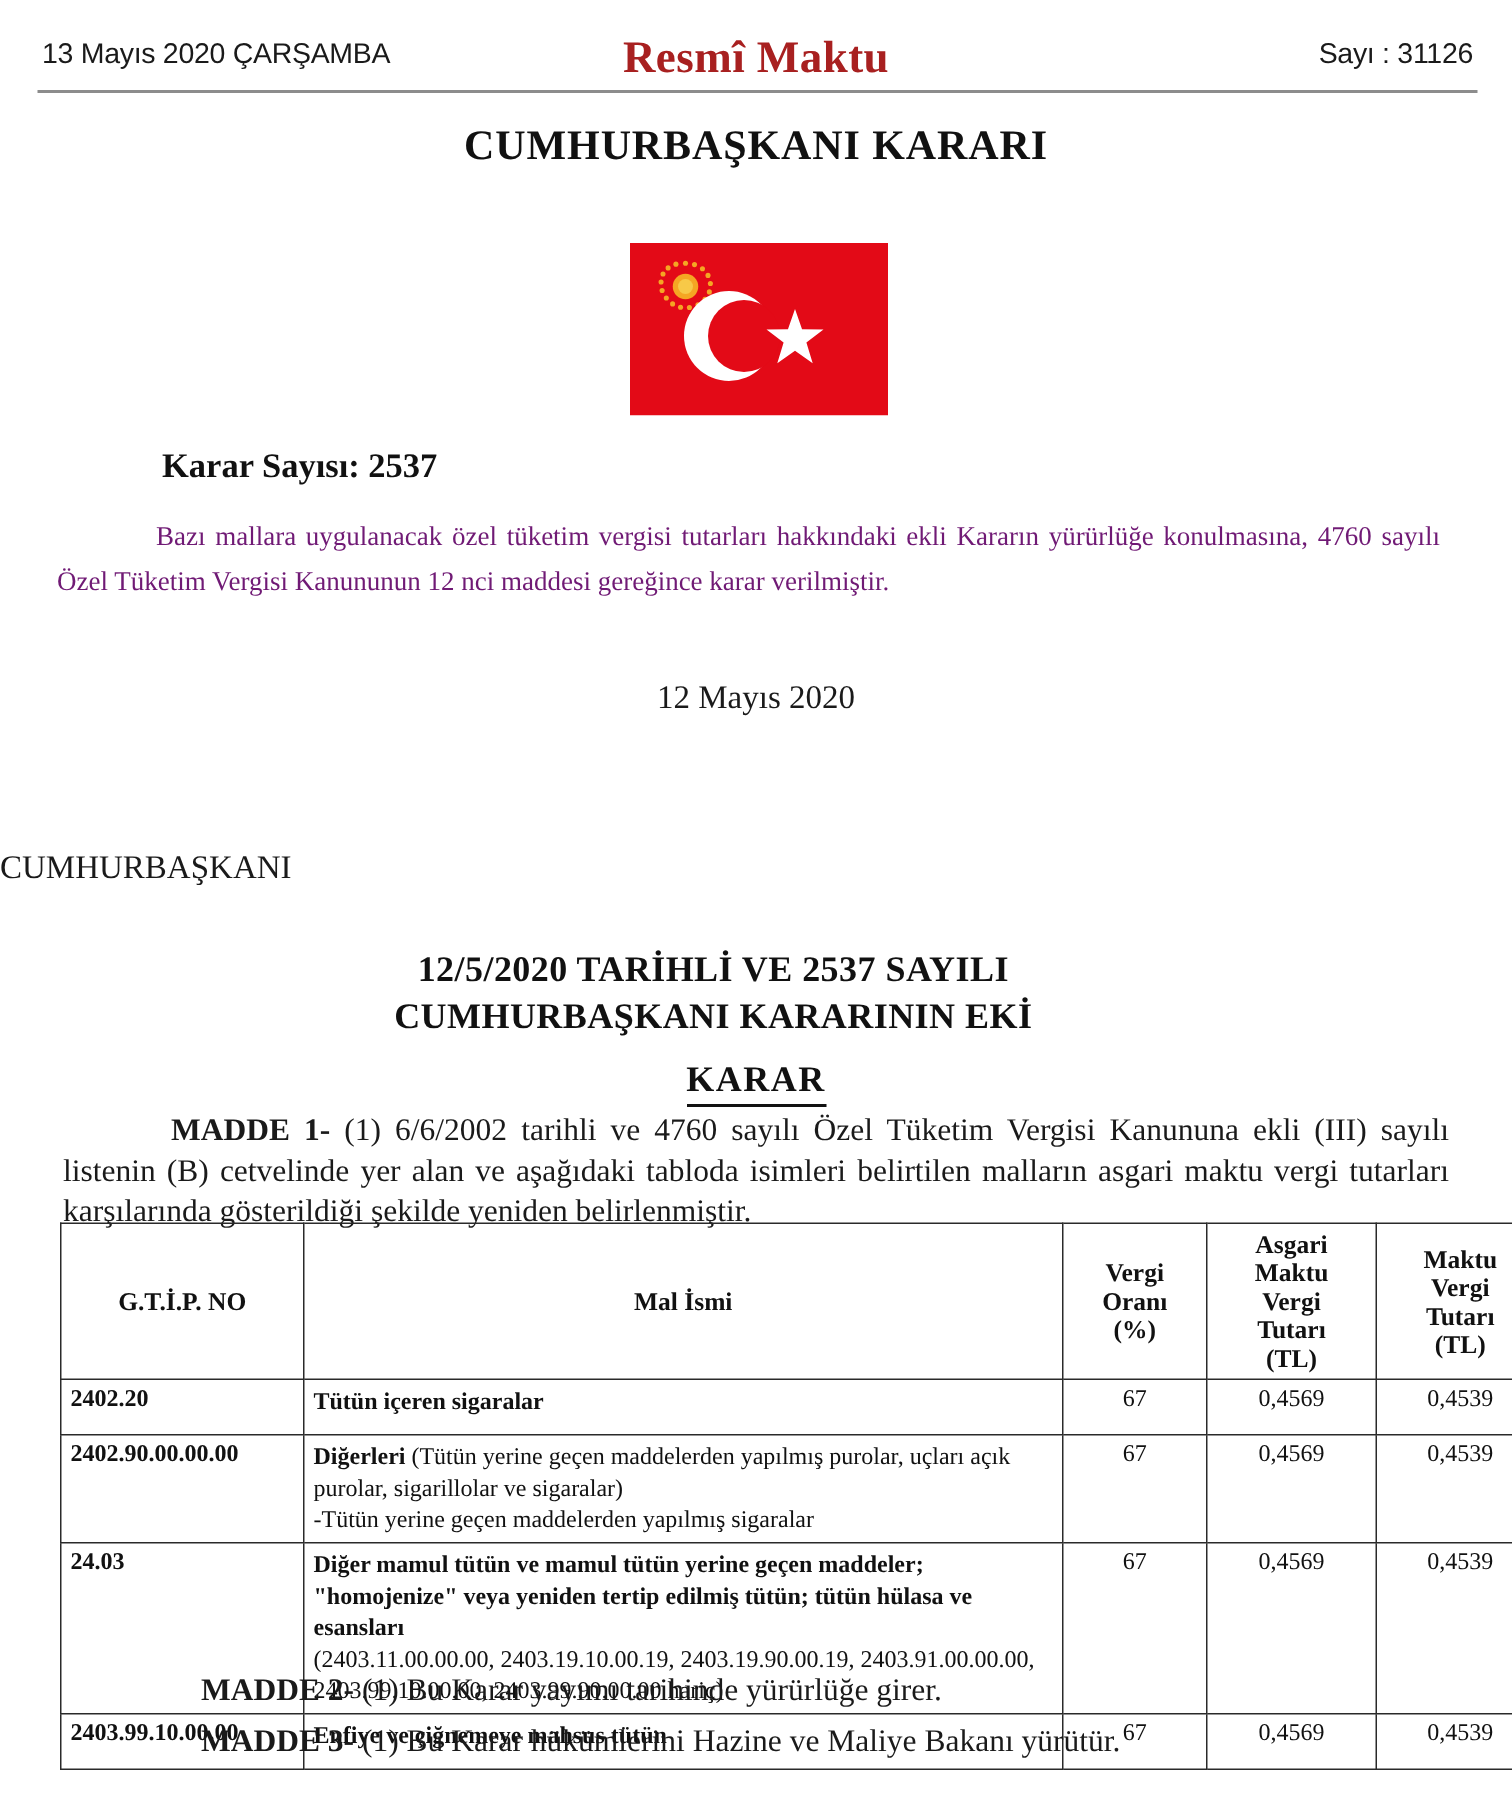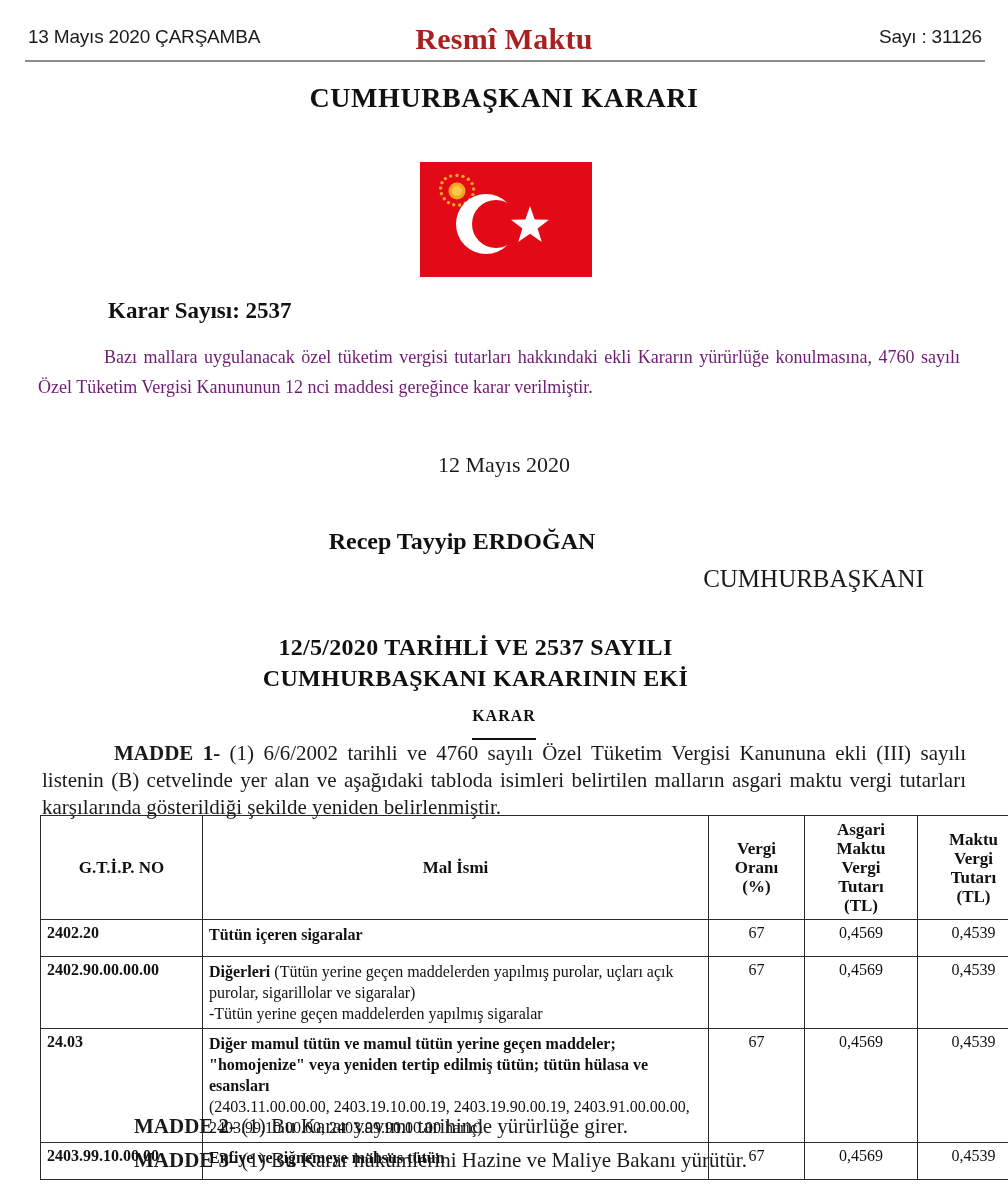--- a/index.html
+++ b/index.html
@@ -150,22 +150,22 @@
     font-size: 24px;
     color: #111;
   }
   .sign-role {
     position: absolute;
     left: 0;
     top: 565px;
     width: 1008px;
     padding-right: 84px;
     box-sizing: border-box;
-    text-align: right;
-    font-size: 25px;
+    text-align: left;
+    font-size: 22px;
     color: #1a1a1a;
   }
 
   
   .annex-title {
     position: absolute;
     left: 0;
     top: 632px;
     width: 951px;
     text-align: center;
@@ -177,24 +177,24 @@
   }
   .annex-karar {
     position: absolute;
     left: 0;
     top: 707px;
     width: 1008px;
     text-align: center;
   }
   .annex-karar span {
     font-weight: bold;
-    font-size: 16px;
+    font-size: 24px;
     letter-spacing: 1px;
     border-bottom: 2px solid #111;
-    padding-bottom: 14px;
+    padding-bottom: 3px;
     color: #111;
   }
 
   
   .madde1 {
     position: absolute;
     left: 42px;
     top: 740px;
     width: 924px;
     font-size: 21px;
@@ -339,21 +339,20 @@
   </div>
 
   <div class="karar-sayisi">Karar Sayısı: 2537</div>
 
   <div class="body-par">
     <span>Bazı mallara uygulanacak özel tüketim vergisi tutarları hakkındaki ekli Kararın yürürlüğe konulmasına, 4760 sayılı Özel Tüketim Vergisi Kanununun 12 nci maddesi</span>
     <span class="body-par-last">gereğince karar verilmiştir.</span>
   </div>
 
   <div class="sign-date">12 Mayıs 2020</div>
-  <div class="sign-name">Recep Tayyip ERDOĞAN</div>
   <div class="sign-role">CUMHURBAŞKANI</div>
 
   <div class="annex-title">
     <div>12/5/2020 TARİHLİ VE 2537 SAYILI</div>
     <div>CUMHURBAŞKANI KARARININ EKİ</div>
   </div>
   <div class="annex-karar">
     <span>KARAR</span>
   </div>
 

